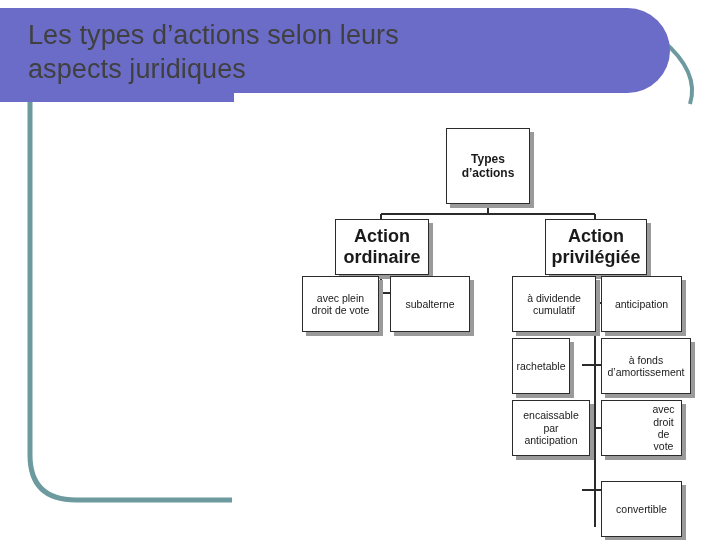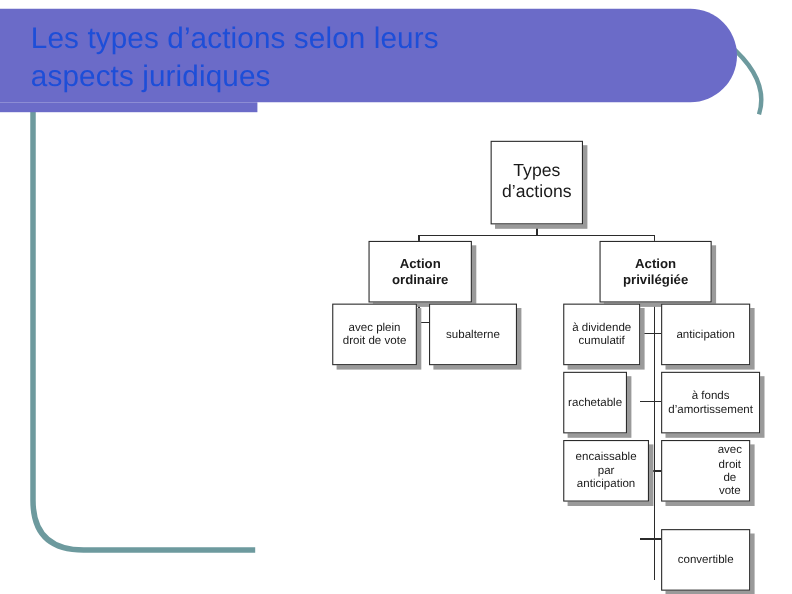--- a/index.html
+++ b/index.html
@@ -49,21 +49,21 @@
     top: 93px;
     width: 234px;
     height: 9px;
     background: #6b6bc8;
   }
   .title-text {
     position: absolute;
     left: 28px;
     top: 18px;
     width: 560px;
-    color: #1d4ed8;
+    color: #404040;
     font-size: 27px;
     line-height: 34px;
     font-family: "Liberation Sans", sans-serif;
     font-weight: normal;
     letter-spacing: 0.1px;
     white-space: pre-wrap;
   }
 
   
   #chart {
@@ -92,22 +92,22 @@
     text-align: center;
     color: #1a1a1a;
     font-family: "Liberation Sans", sans-serif;
     z-index: 2;
   }
   .node span {
     display: block;
     white-space: pre-line;
     line-height: 1.18;
   }
-  .lvl1 { font-size: 16px; font-weight: normal; }
-  .lvl2 { font-size: 12px;   font-weight: bold; }
+  .lvl1 { font-size: 12px; font-weight: bold; }
+  .lvl2 { font-size: 18px;   font-weight: bold; }
   .lvl3 { font-size: 10.5px; font-weight: normal; }
 
   .clip-text span {
     overflow: hidden;
     text-overflow: clip;
     white-space: nowrap;
     max-width: 100%;
   }
 </style>
 </head>
@@ -165,21 +165,21 @@
 
     <div class="node lvl3" style="left:22px; top:151px; width:77px; height:56px;">
       <span>avec plein
 droit de vote</span>
     </div>
 
     <div class="node lvl3" style="left:110px; top:151px; width:80px; height:56px;align-items:center;">
       <span>subalterne</span>
     </div>
 
-    <div class="node lvl3" style="left:232px; top:151px; width:70px; height:56px;">
+    <div class="node lvl3" style="left:232px; top:151px; width:84px; height:56px;">
       <span>à dividende
 cumulatif</span>
     </div>
 
     <div class="node lvl3" style="left:321px; top:151px; width:81px; height:56px;">
       <span>anticipation</span>
     </div>
 
     <div class="node lvl3" style="left:232px; top:213px; width:58px; height:56px;">
       <span>rachetable</span>

